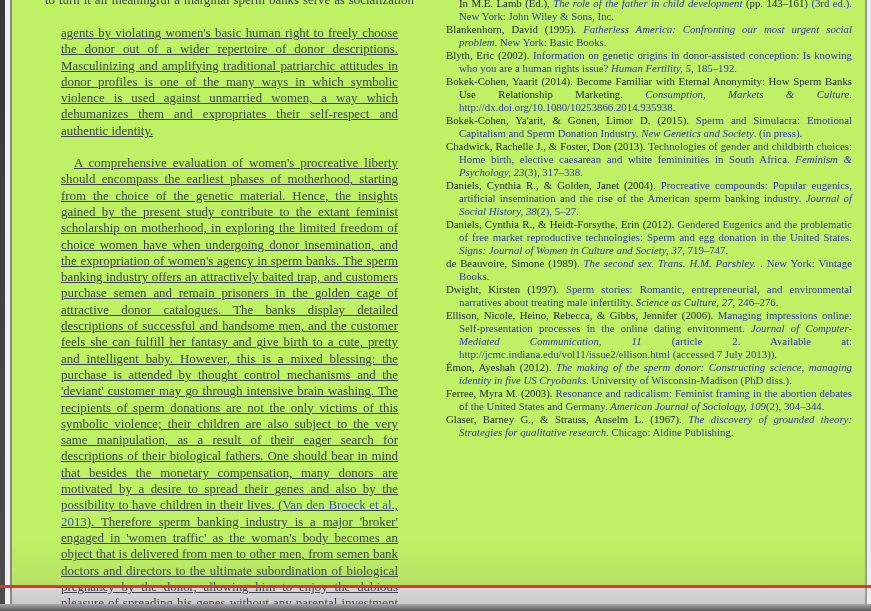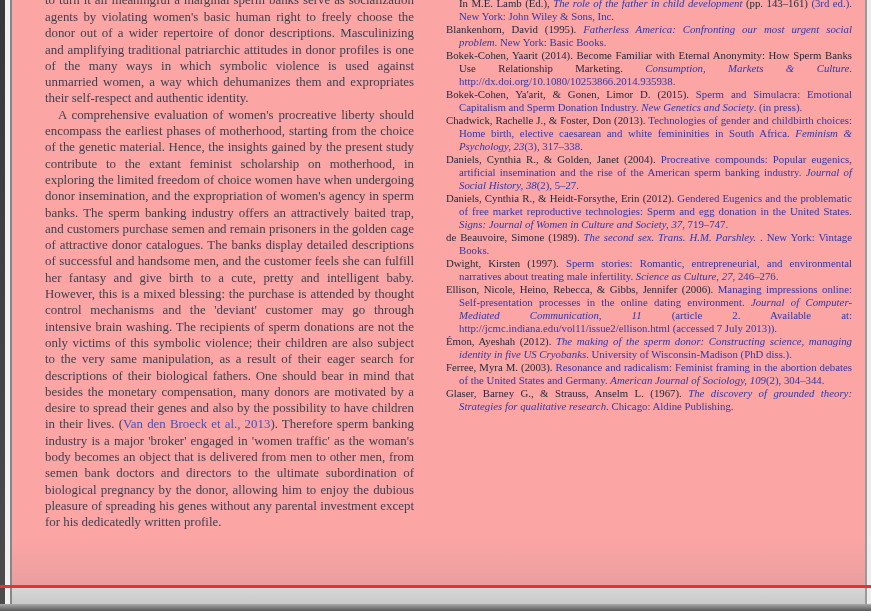--- a/index.html
+++ b/index.html
@@ -1,34 +1,34 @@
 <!DOCTYPE html>
 <html><head>
 <meta charset="utf-8">
 <style>
   html,body{margin:0;padding:0;background:#ffffff;}
   .screen{
     position:relative;width:871px;height:611px;overflow:hidden;
-    background:#fca5a5;font-family:"Liberation Serif", serif;
+    background:#bef264;font-family:"Liberation Serif", serif;
   }
   
   .edge-left{position:absolute;left:0;top:0;width:5px;height:611px;background:linear-gradient(180deg,#383838,#4c4c4c);z-index:4;}
   .edge-gap{position:absolute;left:5px;top:0;width:5px;height:611px;background:#f1f1f1;z-index:4;}
   .rule-left{position:absolute;left:10px;top:0;width:2px;height:611px;background:#878787;z-index:4;}
   .rule-right{position:absolute;left:865px;top:0;width:2px;height:611px;background:#9a9a9a;z-index:4;}
   .margin-right{position:absolute;left:867px;top:0;width:4px;height:611px;background:#ededed;z-index:4;}
 
   
   .col-left{
     position:absolute;left:45px;top:0;width:369px;z-index:2;
     color:#3d4250;font-size:12.9px;line-height:16.3px;text-align:justify;
   }
   .clip-top{height:9px;overflow:hidden;}
   .clip-top span{display:block;margin-top:-8px;text-align:justify;text-align-last:justify;}
-  .col-left p{margin:0;}
+  .col-left p{margin:16px;text-decoration:underline;}
   .p-indent{text-indent:13px;}
   .s-body{color:#3d4250;}
   .s-link{color:#3f55c0;}
 
   
   .col-right{
     position:absolute;left:446px;top:-3px;width:406px;z-index:2;
     color:#2c3aad;font-size:10.8px;line-height:13px;text-align:justify;
   }
   .ref{padding-left:13px;text-indent:-13px;}
@@ -61,20 +61,21 @@
       <span>to turn it all meaningful a marginal sperm banks serve as socialization</span>
     </div>
     <p>agents by violating women's basic human right to freely choose the donor out of a wider repertoire of donor descriptions. Masculinizing and amplifying traditional patriarchic attitudes in donor profiles is one of the many ways in which symbolic violence is used against unmarried women, a way which dehumanizes them and expropriates their self-respect and authentic identity.</p>
     <p class="p-indent"><span class="s-body">A comprehensive evaluation of women's procreative liberty should encompass the earliest phases of motherhood, starting from the choice of the genetic material. Hence, the insights gained by the present study contribute to the extant feminist scholarship on motherhood, in exploring the limited freedom of choice women have when undergoing donor insemination, and the expropriation of women's agency in sperm banks. The sperm banking industry offers an attractively baited trap, and customers purchase semen and remain prisoners in the golden cage of attractive donor catalogues. The banks display detailed descriptions of successful and handsome men, and the customer feels she can fulfill her fantasy and give birth to a cute, pretty and intelligent baby. However, this is a mixed blessing: the purchase is attended by thought control mechanisms and the 'deviant' customer may go through intensive brain washing. The recipients of sperm donations are not the only victims of this symbolic violence; their children are also subject to the very same manipulation, as a result of their eager search for descriptions of their biological fathers. One should bear in mind that besides the monetary compensation, many donors are motivated by a desire to spread their genes and also by the possibility to have children in their lives. (</span><span class="s-link">Van den Broeck et al., 2013</span><span class="s-body">). Therefore sperm banking industry is a major 'broker' engaged in 'women traffic' as the woman's body becomes an object that is delivered from men to other men, from semen bank doctors and directors to the ultimate subordination of biological pregnancy by the donor, allowing him to enjoy the dubious pleasure of spreading his genes without any parental investment except for his dedicatedly written profile.</span></p>
   </div>
 
   <div class="col-right">
     <div>
         <div class="ref cont"><span class="s-d">In M.E. Lamb (Ed.), </span><span class="s-bi">The role of the father in child development</span><span class="s-d"> (pp. 143–161) </span><span class="s-b">(3rd ed.). New York: John Wiley &amp; Sons, Inc.</span></div>
         <div class="ref"><span class="s-d">Blankenhorn, David (1995). </span><span class="s-bi">Fatherless America: Confronting our most urgent social problem</span><span class="s-b">. New York: Basic Books.</span></div>
+        <div class="ref"><span class="s-d">Blyth, Eric (2002). </span><span class="s-b">Information on genetic origins in donor-assisted conception: Is knowing who you are a human rights issue? </span><span class="s-bi">Human Fertility, 5</span><span class="s-b">, 185–192.</span></div>
         <div class="ref"><span class="s-d">Bokek-Cohen, Yaarit (2014). Become Familiar with Eternal Anonymity: How Sperm Banks Use Relationship Marketing. </span><span class="s-bi">Consumption, Markets &amp; Culture</span><span class="s-b">. </span><span class="s-url">http://dx.doi.org/10.1080/10253866.2014.935938.</span></div>
         <div class="ref"><span class="s-d">Bokek-Cohen, Ya'arit, &amp; Gonen, Limor D. (2015). </span><span class="s-b">Sperm and Simulacra: Emotional Capitalism and Sperm Donation Industry. </span><span class="s-bi">New Genetics and Society</span><span class="s-b">. (in press).</span></div>
         <div class="ref"><span class="s-d">Chadwick, Rachelle J., &amp; Foster, Don (2013). </span><span class="s-b">Technologies of gender and childbirth choices: Home birth, elective caesarean and white femininities in South Africa. </span><span class="s-bi">Feminism &amp; Psychology, 23</span><span class="s-b">(3), 317–338.</span></div>
         <div class="ref"><span class="s-d">Daniels, Cynthia R., &amp; Golden, Janet (2004). </span><span class="s-b">Procreative compounds: Popular eugenics, artificial insemination and the rise of the American sperm banking industry. </span><span class="s-bi">Journal of Social History, 38</span><span class="s-b">(2), 5–27.</span></div>
         <div class="ref"><span class="s-d">Daniels, Cynthia R., &amp; Heidt-Forsythe, Erin (2012). </span><span class="s-b">Gendered Eugenics and the problematic of free market reproductive technologies: Sperm and egg donation in the United States. </span><span class="s-bi">Signs: Journal of Women in Culture and Society, 37</span><span class="s-b">, 719–747.</span></div>
         <div class="ref"><span class="s-d">de Beauvoire, Simone (1989). </span><span class="s-bi">The second sex. Trans. H.M. Parshley.</span><span class="s-b"> . New York: Vintage Books.</span></div>
         <div class="ref"><span class="s-d">Dwight, Kirsten (1997). </span><span class="s-b">Sperm stories: Romantic, entrepreneurial, and environmental narratives about treating male infertility. </span><span class="s-bi">Science as Culture, 27</span><span class="s-b">, 246–276.</span></div>
         <div class="ref"><span class="s-d">Ellison, Nicole, Heino, Rebecca, &amp; Gibbs, Jennifer (2006). </span><span class="s-b">Managing impressions online: Self-presentation processes in the online dating environment. </span><span class="s-bi">Journal of Computer-Mediated Communication, 11</span><span class="s-b"> (article 2. Available at: </span><span class="s-url">http://jcmc.indiana.edu/vol11/issue2/ellison.html</span><span class="s-b"> (accessed 7 July 2013)).</span></div>
         <div class="ref"><span class="s-d">Émon, Ayeshah (2012). </span><span class="s-bi">The making of the sperm donor: Constructing science, managing identity in five US Cryobanks</span><span class="s-b">. University of Wisconsin-Madison (PhD diss.).</span></div>
         <div class="ref"><span class="s-d">Ferree, Myra M. (2003). </span><span class="s-b">Resonance and radicalism: Feminist framing in the abortion debates of the United States and Germany. </span><span class="s-bi">American Journal of Sociology, 109</span><span class="s-b">(2), 304–344.</span></div>

